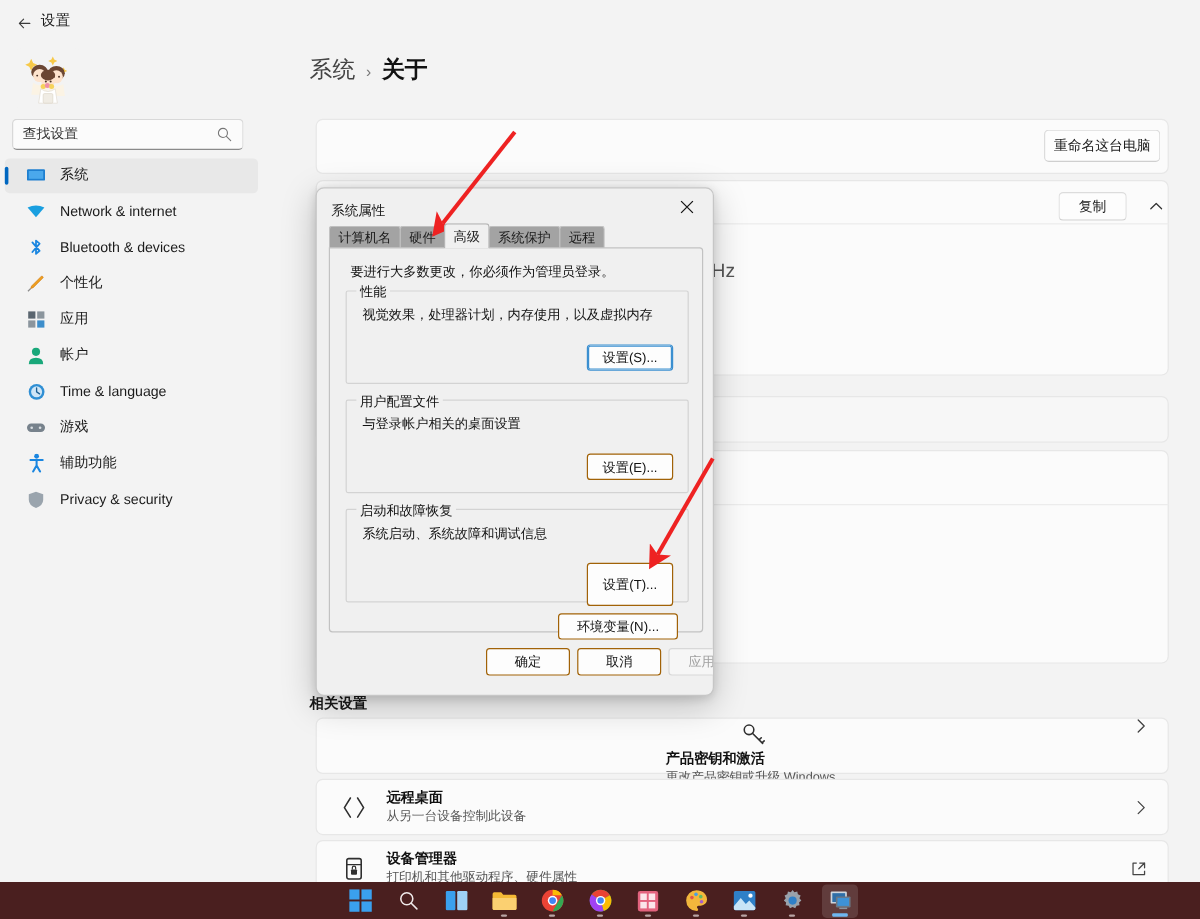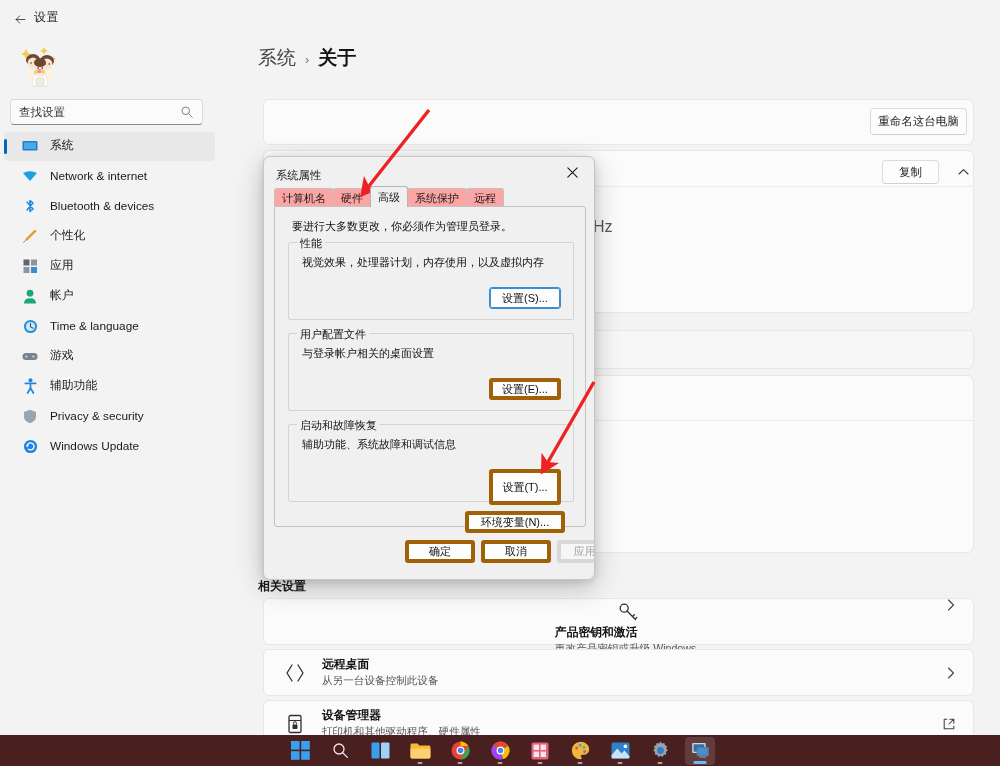--- a/index.html
+++ b/index.html
@@ -117,21 +117,21 @@
     position:absolute; right:0px; top:0px; width:44px; height:30px;
     display:flex; align-items:center; justify-content:center;
     font-size:13px; color:#1a1a1a; cursor:pointer;
   }
   .tabstrip {
     position:absolute; left:10px; top:30px; width:312px; height:20px;
     display:flex; align-items:flex-end;
   }
   .tab {
     height:19px; padding:0 7px; font-size:11px; color:#1a1a1a;
-    background:#fca5a5; border:1px solid #c2c2c2; border-bottom:none;
+    background:#a3a3a3; border:1px solid #c2c2c2; border-bottom:none;
     border-radius:3px 3px 0 0; display:flex; align-items:center;
     margin-right:-1px; cursor:pointer; position:relative;
   }
   .tab.active {
     background:#f0f0f0; height:21px; z-index:3; border-color:#b5b5b5;
   }
   .tabpanel {
     position:absolute; left:10px; top:49px; width:312px; height:321px;
     background:#f0f0f0; border:1px solid #c2c2c2; border-radius:0 3px 3px 3px;
   }
@@ -140,21 +140,21 @@
   .group {
     position:absolute; border:1px solid #d3d3d3; border-radius:2px;
     background:transparent;
   }
   .group-legend {
     position:absolute; top:-7px; left:8px; background:#f0f0f0;
     padding:0 3px; font-size:11px; color:#111;
   }
   .group-desc { position:absolute; left:13px; top:12px; font-size:11px; color:#111; }
   .dlg-btn {
-    position:absolute; background:#fdfdfd; border:4px solid #a16207;
+    position:absolute; background:#fdfdfd; border:1px solid #a16207;
     border-radius:3px; font-size:11px; color:#111;
     display:flex; align-items:center; justify-content:center; cursor:pointer;
     font-family:inherit;
   }
   .dlg-btn.focused { border:1px solid #3b8fd0; box-shadow:0 0 0 1px #3b8fd0 inset; }
   .dlg-btn.disabled { color:#a0a0a0; background:#f6f6f6; border-color:#d8d8d8; cursor:default; }
 
   
   .arrow-layer { position:absolute; left:0; top:0; width:1000px; height:766px; pointer-events:none; }
 
@@ -327,30 +327,20 @@
 
       <div class="nav-item">
         <span class="nav-ico">
           <svg width="14" height="15" viewBox="0 0 14 15">
               <path d="M7 0.7 L13 2.9 V7.6 Q13 12 7 14.3 Q1 12 1 7.6 V2.9 Z" fill="#9aa4ad"></path>
             </svg>
         </span>
         <span class="nav-label">Privacy &amp; security</span>
       </div>
 
-      <div class="nav-item">
-        <span class="nav-ico">
-          <svg width="15" height="15" viewBox="0 0 15 15">
-              <circle cx="7.5" cy="7.5" r="6.6" fill="#1e86e0"></circle>
-              <path d="M4 7.5 a3.5 3.5 0 1 1 1.1 2.5" fill="none" stroke="#fff" stroke-width="1.3"></path>
-              <path d="M3.2 6 L4.3 8.1 L6.2 6.8" fill="#fff"></path>
-            </svg>
-        </span>
-        <span class="nav-label">Windows Update</span>
-      </div>
 
     </div>
   </div>
 
   <div id="main">
 
     <div class="breadcrumb">
       <span class="bc-parent">系统</span>
       <span class="bc-sep">›</span>
       <span class="bc-current">关于</span>
@@ -463,21 +453,21 @@
       </div>
 
       <div class="group" style="left:13px; top:126px; width:286px; height:78px;">
         <span class="group-legend">用户配置文件</span>
         <span class="group-desc">与登录帐户相关的桌面设置</span>
         <button class="dlg-btn" style="left:200px; top:44px; width:72px; height:22px;">设置(E)...</button>
       </div>
 
       <div class="group" style="left:13px; top:217px; width:286px; height:78px;">
         <span class="group-legend">启动和故障恢复</span>
-        <span class="group-desc">辅助功能、系统故障和调试信息</span>
+        <span class="group-desc">系统启动、系统故障和调试信息</span>
         <button class="dlg-btn" style="left:200px; top:44px; width:72px; height:36px;">设置(T)...</button>
       </div>
 
       <button class="dlg-btn" style="left:190px; top:304px; width:100px; height:22px;">环境变量(N)...</button>
     </div>
 
     <button class="dlg-btn" style="left:141px; top:383px; width:70px; height:23px;">确定</button>
     <button class="dlg-btn" style="left:217px; top:383px; width:70px; height:23px;">取消</button>
     <button class="dlg-btn disabled" style="left:293px; top:383px; width:70px; height:23px;">应用(A)</button>
   </div>

